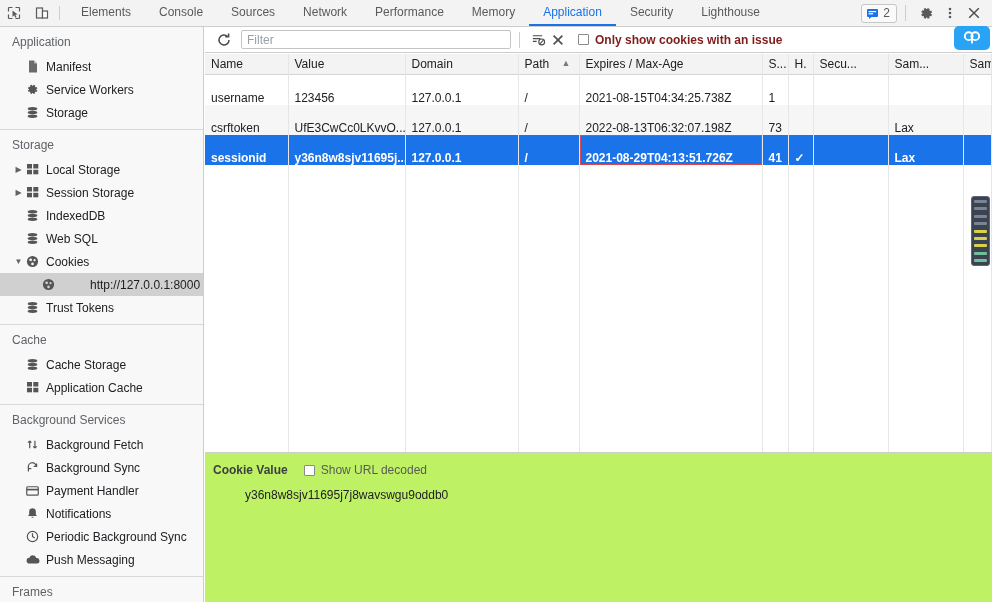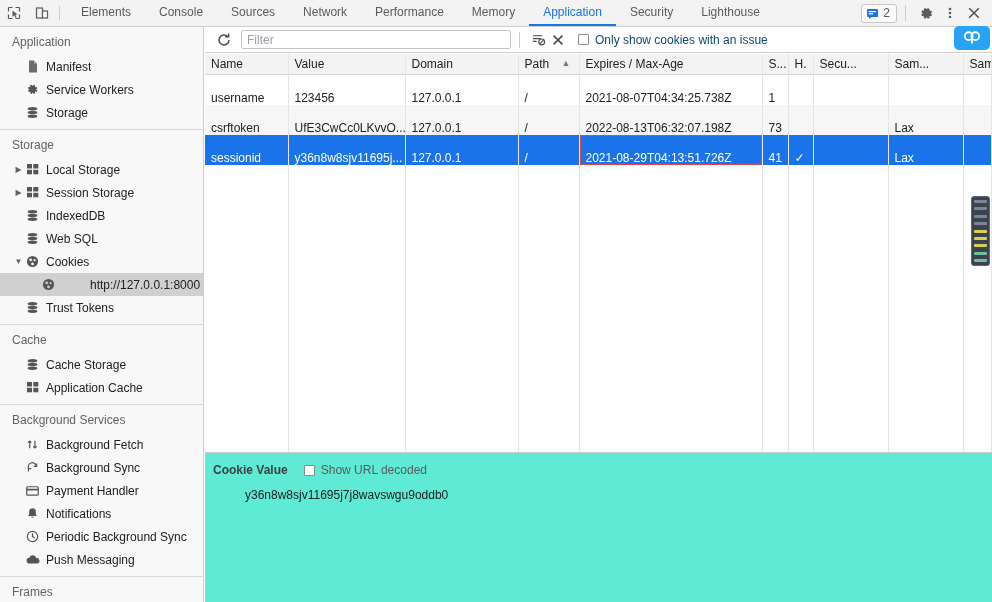--- a/index.html
+++ b/index.html
@@ -95,55 +95,55 @@
     font-family: "Liberation Sans", sans-serif; outline: none; background:#fff;
   }
   .filter-input::placeholder { color: #9aa0a6; }
   .fb-sep { width: 1px; height: 16px; background: #cdcdcd; margin: 0 8px; }
   .fb-icon { width: 20px; display: flex; align-items: center; justify-content: center; cursor: pointer; }
   .chk-wrap { display: flex; align-items: center; margin-left: 10px; cursor: pointer; }
   .chk {
     width: 11px; height: 11px; border: 1px solid #8a8a8a; border-radius: 1px;
     background: #fff; margin-right: 6px;
   }
-  .chk-label { font-size: 12px; color: #0c4a6e; white-space: nowrap; }
+  .chk-label { font-size: 12px; color: #7f1d1d; white-space: nowrap; font-weight: bold; }
 
   
   .table-wrap { position: absolute; top: 27px; left: 0; right: 0; height: 398px; overflow: hidden; }
   table.cookies { border-collapse: collapse; width: 787px; table-layout: fixed; }
   table.cookies th {
     background: #f3f3f3; font-weight: normal; font-size: 12px; color: #202124;
     text-align: left; height: 20px; padding: 0 0 0 6px;
     border-right: 1px solid #d4d4d4; border-bottom: 1px solid #d4d4d4;
     white-space: nowrap; overflow: hidden; position: relative; cursor: pointer;
   }
   table.cookies td {
     height: 20px; padding: 16px 0 0 6px; font-size: 12px; color: #202124;
     border-right: 1px solid #e6e6e6; white-space: nowrap; overflow: hidden;
   }
   tr.row-alt td { background: #f6f6f6; }
   tr.row-sel td {
-    background: #1a73e8; color: #fff; font-weight: normal;
+    background: #1a73e8; color: #fff; font-weight: bold;
   }
   .sort-arrow { position: absolute; right: 8px; top: 4px; font-size: 9px; color: #7a7a7a; }
   .annot-cell { position: relative; }
   .annot-box {
     position: absolute; left: 0px; top: 0px; right: 0px; bottom: 0px;
     border: 1px solid #e0474c; pointer-events: none;
   }
   .grid-cols {
     position: absolute; top: 0; left: 0; width: 787px; height: 398px;
     pointer-events: none;
   }
   .gcol { position: absolute; top: 0; bottom: 0; width: 1px; background: #e6e6e6; }
 
   
   .preview {
     position: absolute; left: 0; right: 0; top: 425px; bottom: 0;
-    border-top: 1px solid #cdcdcd; background: #5eead4; padding: 10px 8px 0 8px;
+    border-top: 1px solid #cdcdcd; background: #bef264; padding: 10px 8px 0 8px;
   }
   .pv-head { display: flex; align-items: center; }
   .pv-title { font-size: 12px; font-weight: bold; color: #3c4043; margin-right: 16px; }
   .pv-chk-label { font-size: 12px; color: #5a5a5a; }
   .pv-value { margin-top: 11px; font-size: 12px; color: #202124; word-break: break-all; margin-left: 32px; }
 
   
   .blue-badge {
     position: absolute; top: 26px; right: 2px; width: 36px; height: 24px;
     background: #29a3f5; border-radius: 5px;
@@ -513,21 +513,21 @@
             <th><span>Sam...</span></th>
             <th></th>
           </tr>
         </thead>
         <tbody>
           <tr>
             <td>username</td>
             <td>123456</td>
             <td>127.0.0.1</td>
             <td>/</td>
-            <td>2021-08-07T04:34:25.738Z</td>
+            <td>2021-08-15T04:34:25.738Z</td>
             <td>1</td>
             <td></td>
             <td></td>
             <td></td>
             <td></td>
             <td>Medi...</td>
           </tr>
           <tr class="row-alt">
             <td>csrftoken</td>
             <td>UfE3CwCc0LKvvO...</td>

